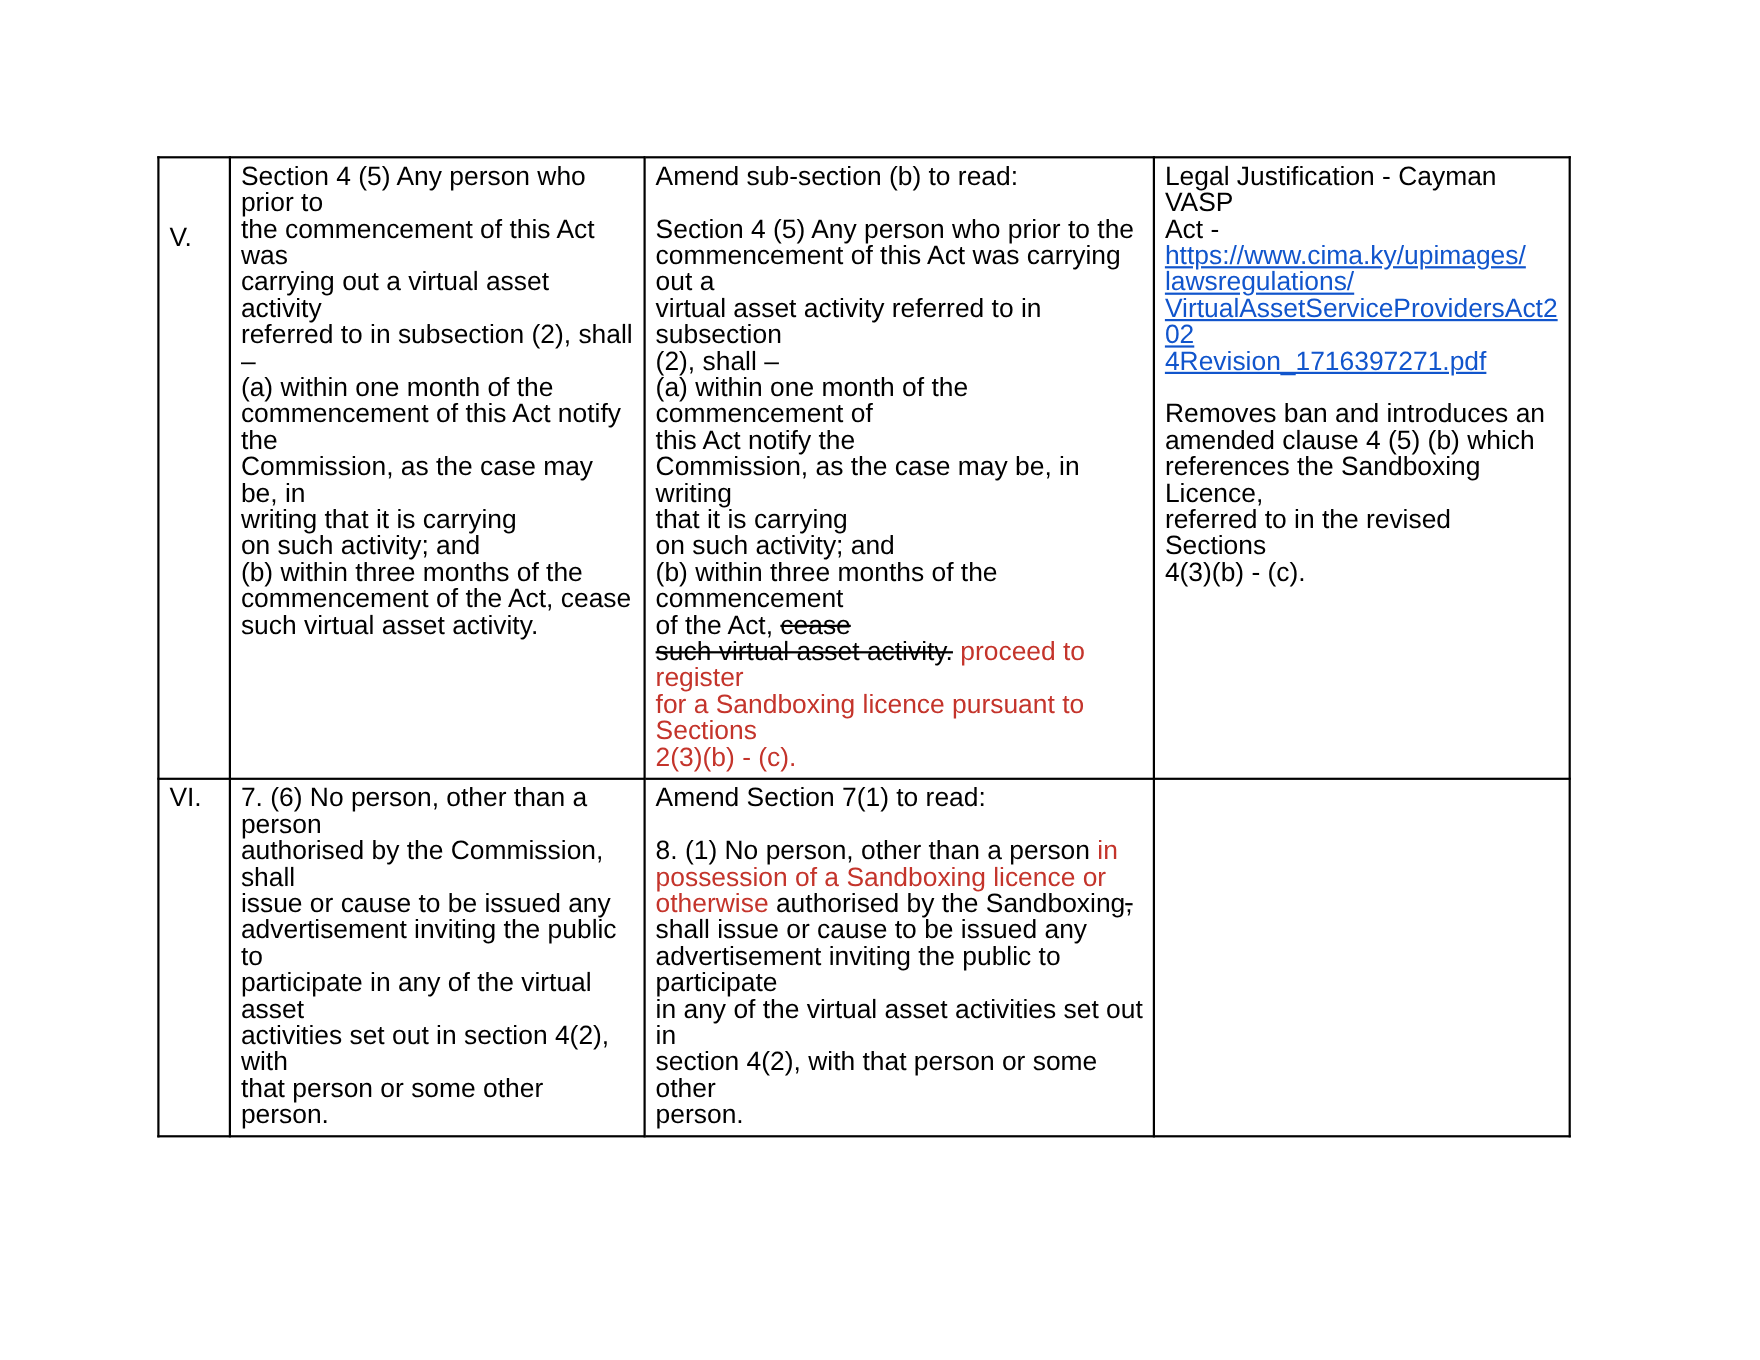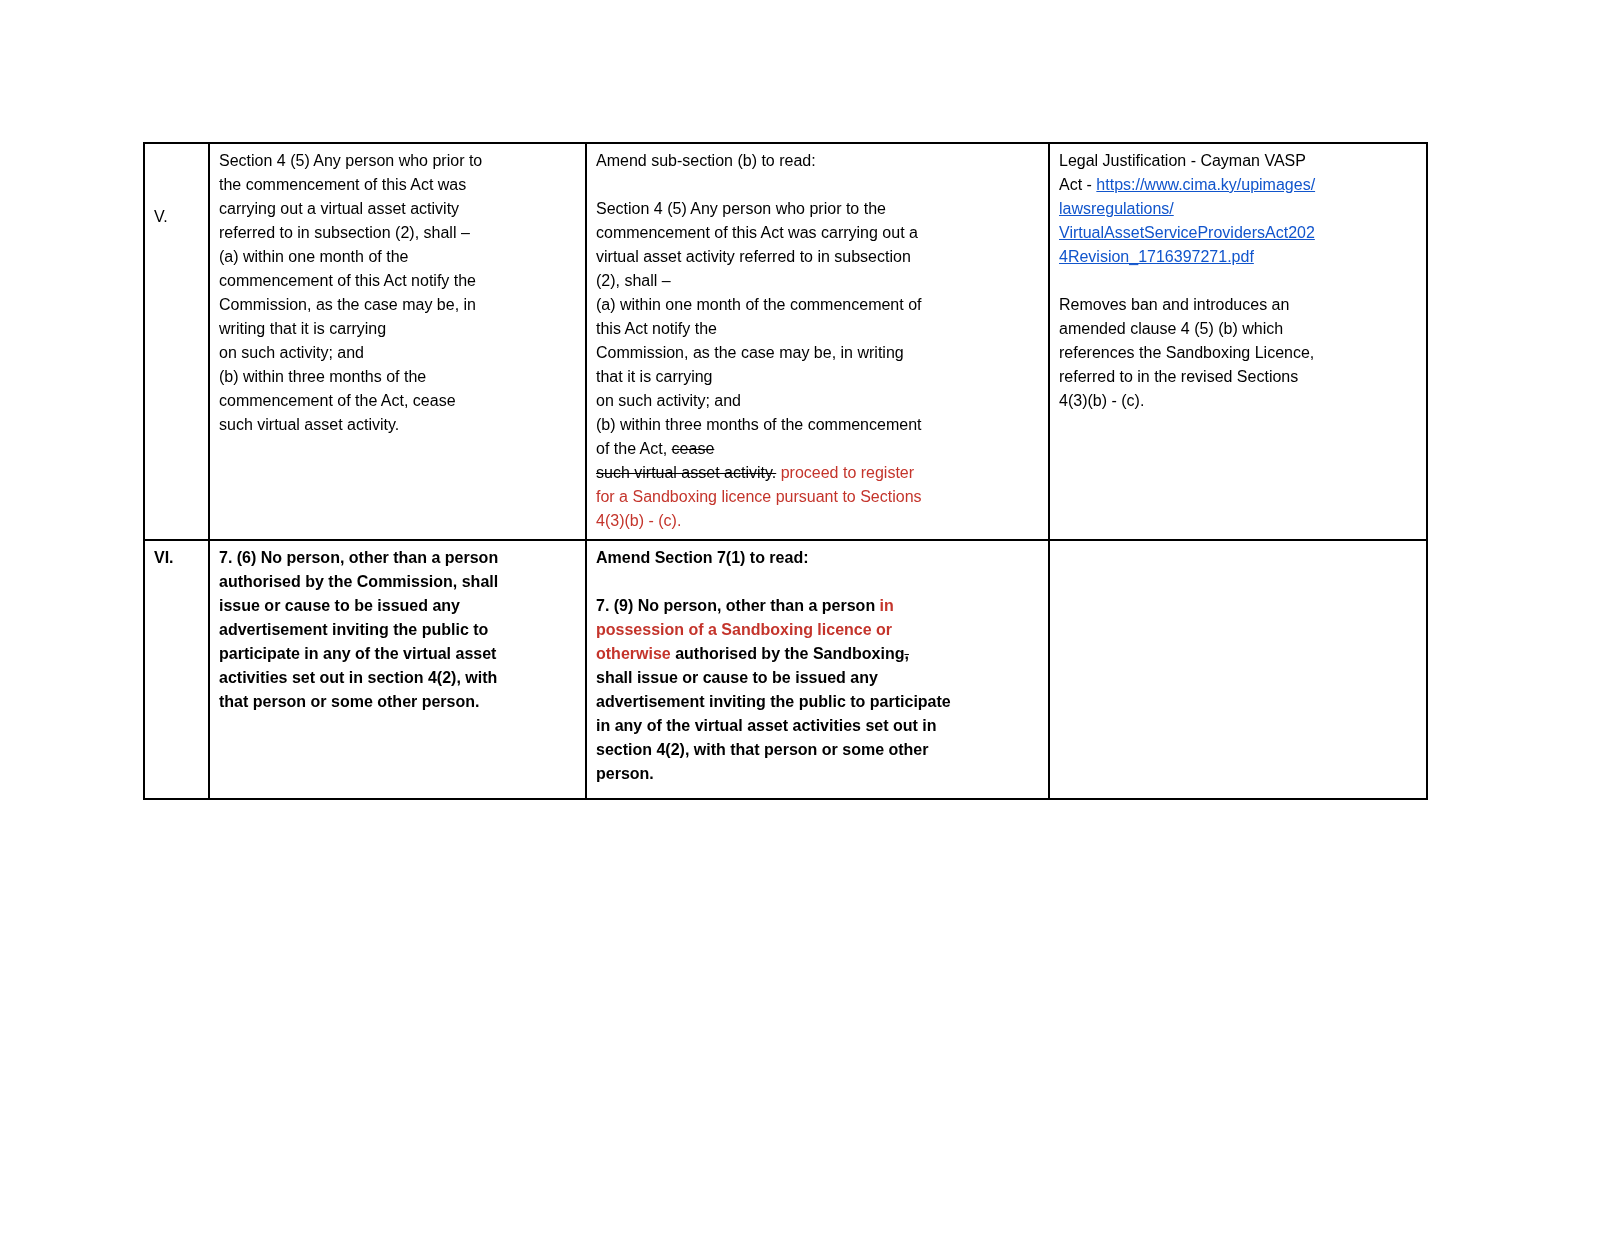--- a/index.html
+++ b/index.html
@@ -31,28 +31,28 @@
     width: 1283px;
   }
   .doc-table col.c1 { width: 65px; }
   .doc-table col.c2 { width: 377px; }
   .doc-table col.c3 { width: 463px; }
   .doc-table col.c4 { width: 378px; }
   .doc-table td {
     border: 2px solid var(--border);
     vertical-align: top;
     padding: 5px 9px 6px 9px;
-    font-size: 16px;
+    font-size: 24px;
     line-height: 24px;
     white-space: pre-wrap;
     overflow-wrap: break-word;
     color: var(--ink);
   }
   tr.row-v  { height: 395px; }
-  tr.row-vi { height: 259px; font-weight: bold; }
+  tr.row-vi { height: 259px; }
   td.numeral-offset { padding-top: 61px; }
   .seg-n      { color: var(--ink); }
   .seg-strike { color: var(--ink); text-decoration: line-through; }
   .seg-red    { color: var(--red); }
   .seg-link   { color: var(--link); text-decoration: underline; cursor: pointer; }
 </style>
 </head>
 <body>
 
 <div class="page">
@@ -86,21 +86,21 @@
 (2), shall –
 (a) within one month of the commencement of
 this Act notify the
 Commission, as the case may be, in writing
 that it is carrying
 on such activity; and
 (b) within three months of the commencement
 of the Act, </span><span class="seg-strike">cease
 such virtual asset activity.</span><span class="seg-red"> proceed to register
 for a Sandboxing licence pursuant to Sections
-4(3)(b) - (c).</span></td>
+2(3)(b) - (c).</span></td>
         <td><span class="seg-n">Legal Justification - Cayman VASP
 Act - </span><a href="#" class="seg-link">https://www.cima.ky/upimages/
 lawsregulations/
 VirtualAssetServiceProvidersAct202
 4Revision_1716397271.pdf</a><span class="seg-n">
 
 Removes ban and introduces an
 amended clause 4 (5) (b) which
 references the Sandboxing Licence,
 referred to in the revised Sections
@@ -110,21 +110,21 @@
         <td><span>VI.</span></td>
         <td><span class="seg-n">7. (6) No person, other than a person
 authorised by the Commission, shall
 issue or cause to be issued any
 advertisement inviting the public to
 participate in any of the virtual asset
 activities set out in section 4(2), with
 that person or some other person.</span></td>
         <td><span class="seg-n">Amend Section 7(1) to read:
 
-7. (9) No person, other than a person </span><span class="seg-red">in
+8. (1) No person, other than a person </span><span class="seg-red">in
 possession of a Sandboxing licence or
 otherwise</span><span class="seg-n"> authorised by the Sandboxing</span><span class="seg-strike">,</span><span class="seg-n">
 shall issue or cause to be issued any
 advertisement inviting the public to participate
 in any of the virtual asset activities set out in
 section 4(2), with that person or some other
 person.</span></td>
         <td></td>
       </tr>
     </tbody>

